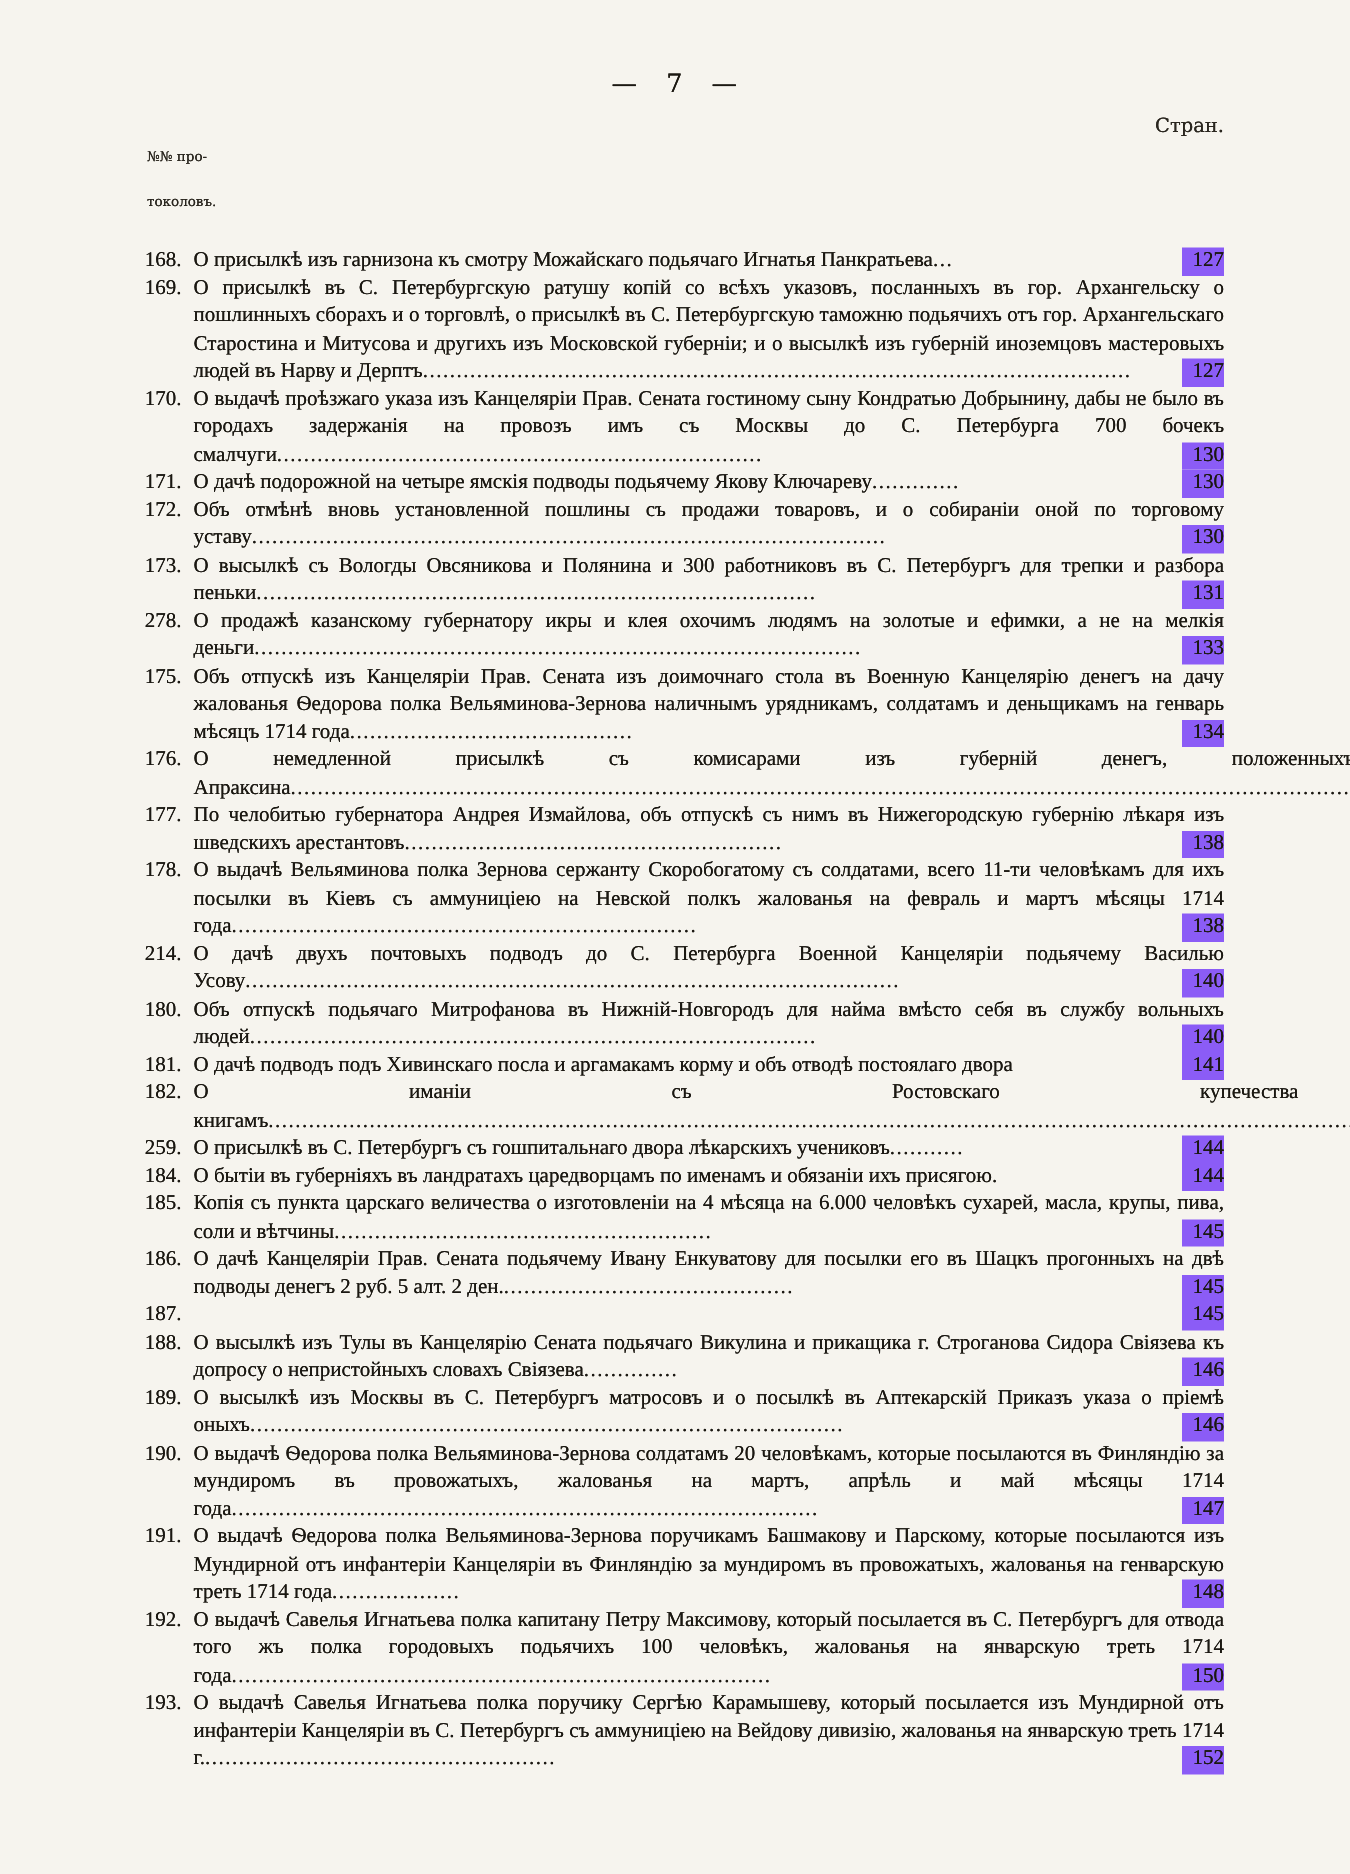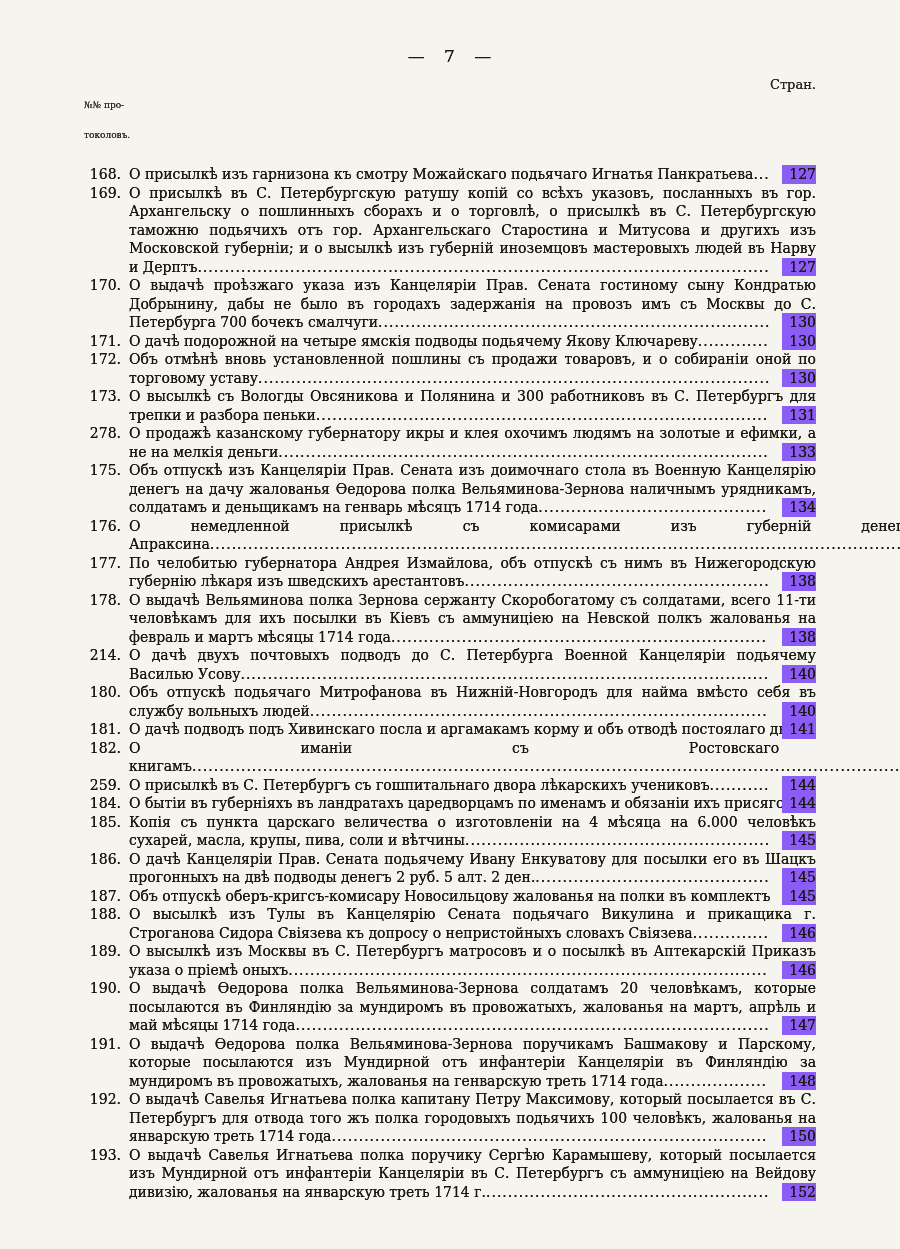--- a/index.html
+++ b/index.html
@@ -28,33 +28,35 @@
   .colheads {
     display: flex;
     justify-content: space-between;
     align-items: flex-start;
     margin-top: 14px;
     font-size: 9px;
     line-height: 10px;
     color: #2a261f;
   }
   .colheads .left {
+    margin-left: 14px;
     white-space: pre;
   }
   .colheads .right {
     font-size: 13px;
     align-self: flex-start;
   }
   .entries {
     margin-top: 5px;
     font-size: 14px;
     line-height: 18.5px;
   }
   .entry {
     display: flex;
+    font-family: Liberation Serif, serif;
   }
   .entry .num {
     flex: 0 0 37px;
     text-align: right;
     padding-right: 8px;
     white-space: nowrap;
   }
   .entry-body {
     flex: 1;
     position: relative;
@@ -177,21 +179,21 @@
     <span class="entry-body"><span class="text">Копія съ пункта царскаго величества о изготовленіи на 4 мѣсяца на 6.000 человѣкъ сухарей, масла, крупы, пива, соли и вѣтчины</span><span class="dots">........................................................</span><span class="page-num">145</span></span>
   </div>
 
   <div class="entry">
     <span class="num">186.</span>
     <span class="entry-body"><span class="text">О дачѣ Канцеляріи Прав. Сената подьячему Ивану Енкуватову для посылки его въ Шацкъ прогонныхъ на двѣ подводы денегъ 2 руб. 5 алт. 2 ден.</span><span class="dots">...........................................</span><span class="page-num">145</span></span>
   </div>
 
   <div class="entry">
     <span class="num">187.</span>
-    <span class="entry-body"><span class="text">Объ отпускѣ оберъ-кригсъ-комисару Новосильцову жалованья на полки въ комплектъ</span><span class="dots"></span><span class="page-num">145</span></span>
+    <span class="entry-body"><span class="dots"></span><span class="page-num">145</span></span>
   </div>
 
   <div class="entry">
     <span class="num">188.</span>
     <span class="entry-body"><span class="text">О высылкѣ изъ Тулы въ Канцелярію Сената подьячаго Викулина и прикащика г. Строганова Сидора Свіязева къ допросу о непристойныхъ словахъ Свіязева</span><span class="dots">..............</span><span class="page-num">146</span></span>
   </div>
 
   <div class="entry">
     <span class="num">189.</span>
     <span class="entry-body"><span class="text">О высылкѣ изъ Москвы въ С. Петербургъ матросовъ и о посылкѣ въ Аптекарскій Приказъ указа о пріемѣ оныхъ</span><span class="dots">........................................................................................</span><span class="page-num">146</span></span>

